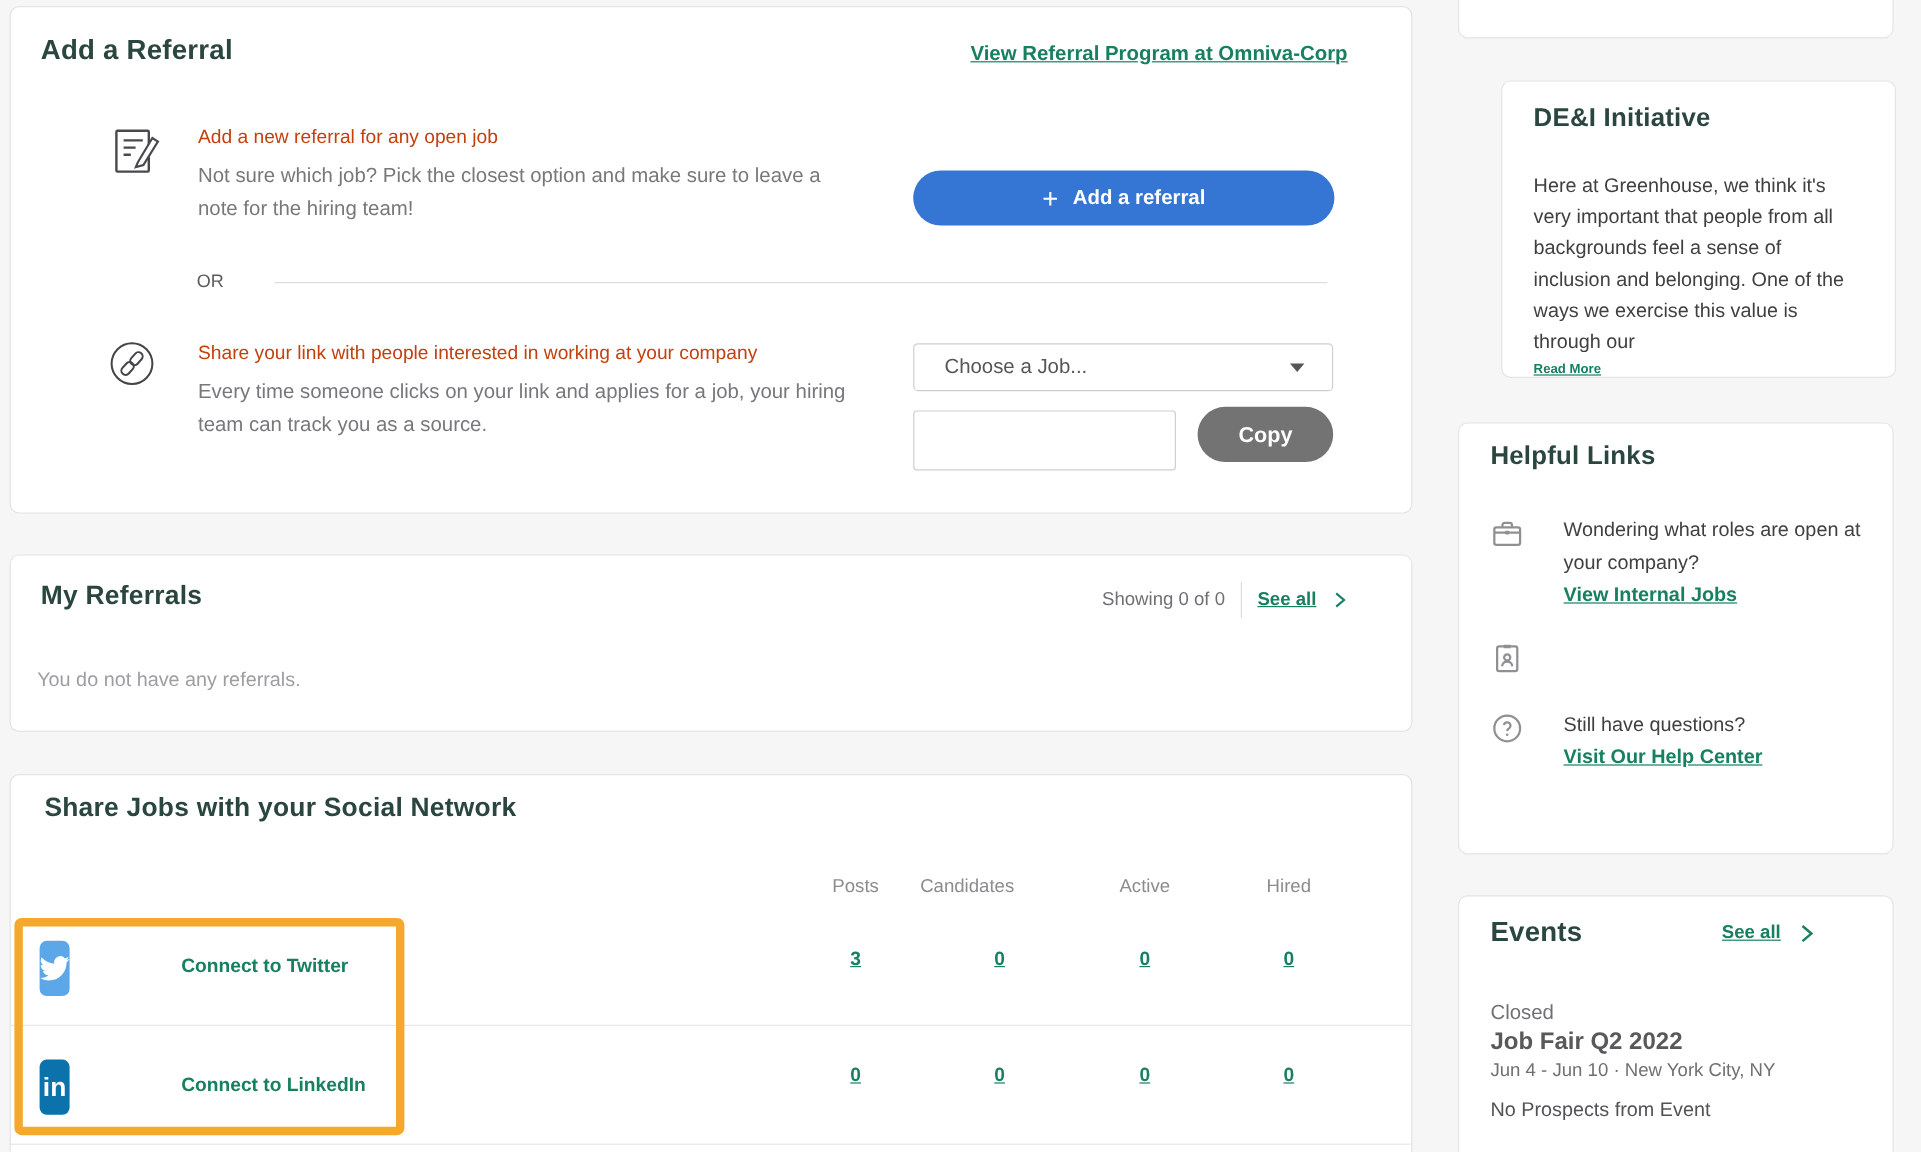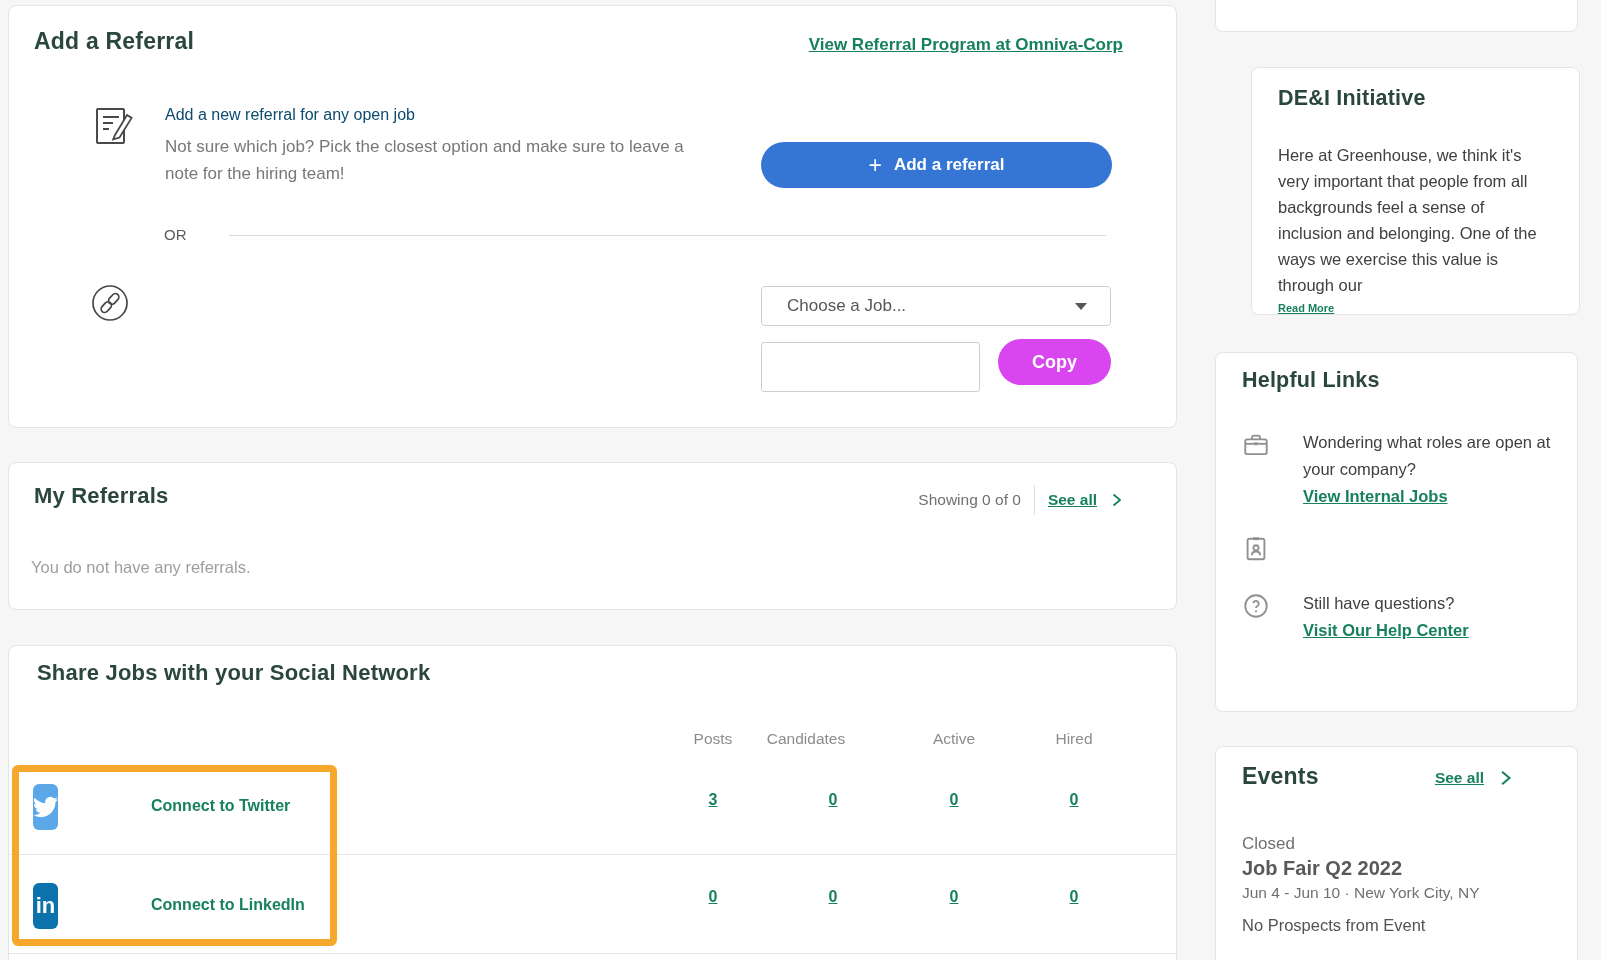--- a/index.html
+++ b/index.html
@@ -10,21 +10,21 @@
     -webkit-font-smoothing:antialiased;
   }
   .card{
     position:absolute;background:#ffffff;border:1px solid #e4e4e5;
     border-radius:8px;box-sizing:border-box;
   }
   .h1{
     position:absolute;color:#2a463e;font-size:23px;font-weight:600;letter-spacing:.2px;
   }
   .glink{color:#17805f;font-weight:700;text-decoration:underline;cursor:pointer;}
-  .t-dark{color:#0c4a6e;font-size:16px;margin-bottom:9px;}
+  .t-dark{color:#c2410c;font-size:16px;margin-bottom:9px;}
   .t-gray{color:#77787b;font-size:17px;line-height:27px;}
   
   .program-link{position:absolute;top:29px;right:53px;font-size:17px;}
   .btn-primary{
     position:absolute;left:752px;top:136px;width:351px;height:46px;
     background:#3575d3;border:none;border-radius:23px;color:#ffffff;
     font-size:17px;font-weight:600;cursor:pointer;
     display:flex;align-items:center;justify-content:center;gap:12px;
     font-family:"Liberation Sans", sans-serif;
   }
@@ -38,21 +38,21 @@
     padding:0 23px 0 25px;cursor:pointer;font-size:17px;color:#55565a;
   }
   .caret{width:0;height:0;border-left:6px solid transparent;border-right:6px solid transparent;border-top:7px solid #55565a;}
   .link-input{
     position:absolute;left:752px;top:336px;width:219px;height:50px;
     border:1px solid #cfcfd1;border-radius:3px;box-sizing:border-box;
     font-size:15px;padding:0 10px;font-family:"Liberation Sans", sans-serif;
   }
   .btn-copy{
     position:absolute;left:989px;top:333px;width:113px;height:46px;
-    background:#d946ef;color:#ffffff;border:none;border-radius:23px;
+    background:#737373;color:#ffffff;border:none;border-radius:23px;
     font-size:18px;font-weight:600;font-family:"Liberation Sans", sans-serif;cursor:default;
   }
   .icon-box{position:absolute;}
   
   .mr-right{position:absolute;right:53px;top:22px;display:flex;align-items:center;gap:13px;}
   .showing{font-size:15.5px;color:#6f7073;}
   .vdiv{width:1px;height:30px;background:#dddddd;}
   .seeall{font-size:15.5px;}
   .empty-text{position:absolute;left:22px;top:95px;font-size:16.5px;color:#9d9ea1;}
   
@@ -114,20 +114,25 @@
 
   <div class="icon-box" style="left:82px;top:278px;">
     <svg width="38" height="38" viewBox="0 0 38 38" fill="none" stroke="#45464a" stroke-width="1.7">
       <circle cx="19" cy="19" r="17"></circle>
       <g transform="rotate(-48 19 19)">
         <rect x="7.5" y="15.5" width="12" height="7" rx="3.5"></rect>
         <rect x="18.5" y="15.5" width="12" height="7" rx="3.5"></rect>
       </g>
     </svg>
   </div>
+  <div class="icon-box" style="left:156px;top:280px;">
+    <div class="t-dark">Share your link with people interested in working at your company</div>
+    <div class="t-gray">Every time someone clicks on your link and applies for a job, your hiring</div>
+    <div class="t-gray">team can track you as a source.</div>
+  </div>
 
   <div class="job-select">
     <span>Choose a Job...</span>
     <span class="caret"></span>
   </div>
   <input class="link-input" value="" style="">
   <button class="btn-copy">Copy</button>
 </div>
 
 <div class="card" style="left:8px;top:462px;width:1169px;height:148px;">

